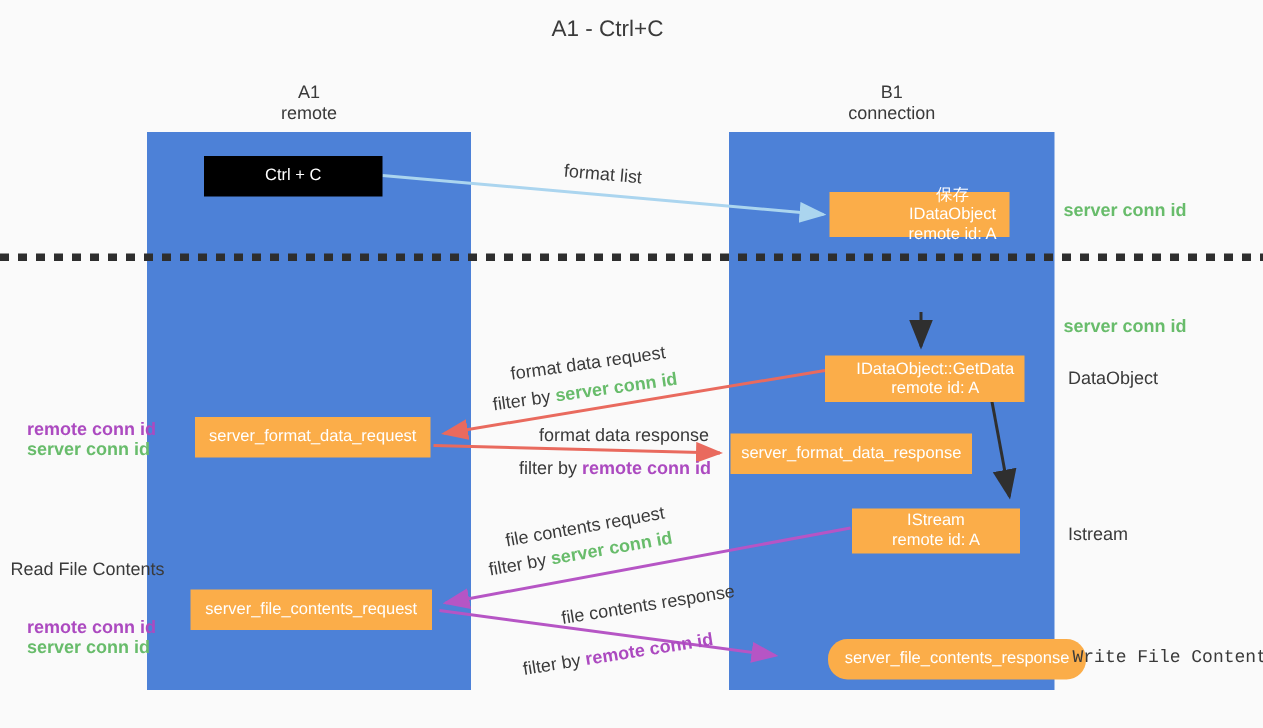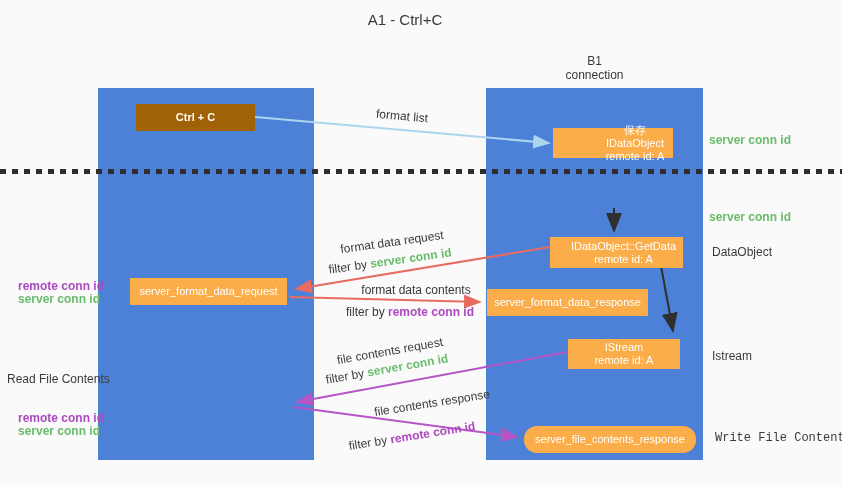--- a/index.html
+++ b/index.html
@@ -6,37 +6,41 @@
   body{background:#fafafa;font-family:"Liberation Sans","DejaVu Sans",sans-serif;}
   .stage{position:relative;width:842px;height:485px;background:#fafafa;overflow:hidden;}
   .title{position:absolute;left:0;top:10px;width:810px;text-align:center;
          font-size:15px;line-height:19px;color:#3a3a3a;}
   .colhead{position:absolute;top:54px;text-align:center;font-size:12px;line-height:14px;color:#3a3a3a;}
   .col{position:absolute;top:88px;height:372px;background:#4d81d7;}
   .dotted{position:absolute;left:0;top:169px;width:842px;height:5px;
           background:repeating-linear-gradient(to right,#2e2e2e 0 6px,rgba(0,0,0,0) 6px 12px);}
   .box{position:absolute;display:flex;flex-direction:column;align-items:center;justify-content:center;
        color:#ffffff;font-size:11px;line-height:13px;text-align:center;box-sizing:border-box;}
-  .gbox{background:#a16207;font-weight:bold;}
+  .gbox{background:#000000;}
   .obox{background:#fbad49;}
   .slabel{position:absolute;font-size:12px;color:#3a3a3a;white-space:nowrap;}
   .cgreen{color:#68bc6b;font-weight:bold;}
   .cpurple{color:#ac4ac0;font-weight:bold;}
   .alabel{position:absolute;font-size:12px;color:#3a3a3a;white-space:nowrap;}
   svg.arrows{position:absolute;left:0;top:0;pointer-events:none;}
 </style>
 </head>
 <body>
 
 <div class="stage">
 
   <div class="title">
     <div>A1 - Ctrl+C</div>
   </div>
 
+  <div class="colhead" style="left:98px;width:216px;">
+    <div>A1</div>
+    <div>remote</div>
+  </div>
   <div class="colhead" style="left:486px;width:217px;">
     <div>B1</div>
     <div>connection</div>
   </div>
 
   <div class="col" style="left:98px;width:216px;"></div>
   <div class="col" style="left:486px;width:217px;"></div>
 
   <div class="dotted"></div>
 
@@ -85,22 +89,25 @@
 
   <div class="box obox" style="left:487px;top:289px;width:161px;height:27px;">
     <div>server_format_data_response</div>
   </div>
 
   <div class="box obox" style="left:568px;top:339px;width:112px;height:30px;">
     <div>IStream</div>
     <div>remote id: A</div>
   </div>
 
+  <div class="box obox" style="left:127px;top:393px;width:161px;height:27px;">
+    <div>server_file_contents_request</div>
+  </div>
 
-  <div class="box obox" style="left:524px;top:426px;width:172px;height:27px;border-radius:13px;">
+  <div class="box obox" style="left:552px;top:426px;width:172px;height:27px;border-radius:13px;">
     <div>server_file_contents_response</div>
   </div>
 
   <div class="slabel cgreen" style="left:709px;top:133px;">server conn id</div>
   <div class="slabel cgreen" style="left:709px;top:210px;">server conn id</div>
   <div class="slabel" style="left:712px;top:245px;">DataObject</div>
   <div class="slabel" style="left:712px;top:349px;">Istream</div>
   <div class="slabel" style="left:715px;top:431px;font-family:Liberation Mono, monospace;">Write File Contents</div>
 
   <div class="slabel cpurple" style="left:18px;top:279px;">remote conn id</div>
@@ -110,21 +117,21 @@
   <div class="slabel cgreen" style="left:18px;top:424px;">server conn id</div>
 
   <div class="alabel" style="left:402px;top:116px;transform:translate(-50%,-50%) rotate(5deg);">format list</div>
 
   <div class="alabel" style="left:392px;top:242px;transform:translate(-50%,-50%) rotate(-8deg);">format data request</div>
   <div class="alabel" style="left:390px;top:261px;transform:translate(-50%,-50%) rotate(-8deg);">
     <span>filter by</span>
     <span class="cgreen">server conn id</span>
   </div>
 
-  <div class="alabel" style="left:416px;top:290px;transform:translate(-50%,-50%);">format data contents</div>
+  <div class="alabel" style="left:416px;top:290px;transform:translate(-50%,-50%);">format data response</div>
   <div class="alabel" style="left:410px;top:312px;transform:translate(-50%,-50%);">
     <span>filter by</span>
     <span class="cpurple">remote conn id</span>
   </div>
 
   <div class="alabel" style="left:390px;top:351px;transform:translate(-50%,-50%) rotate(-10deg);">file contents request</div>
   <div class="alabel" style="left:387px;top:369px;transform:translate(-50%,-50%) rotate(-10deg);">
     <span>filter by</span>
     <span class="cgreen">server conn id</span>
   </div>

